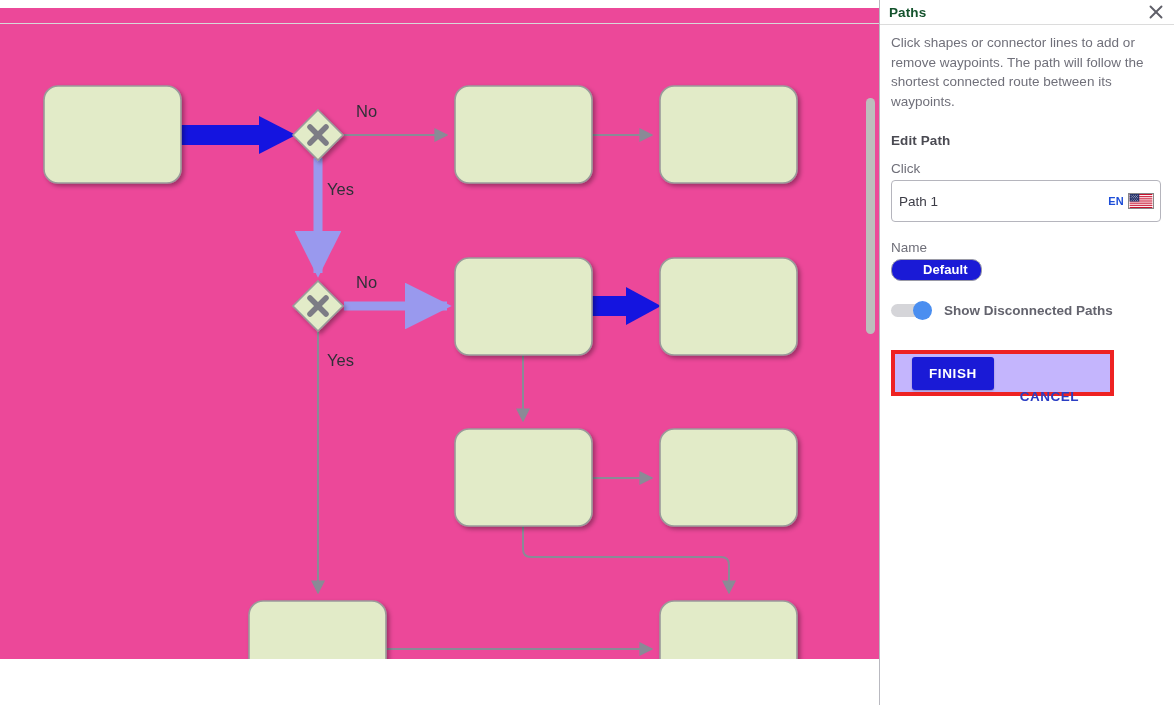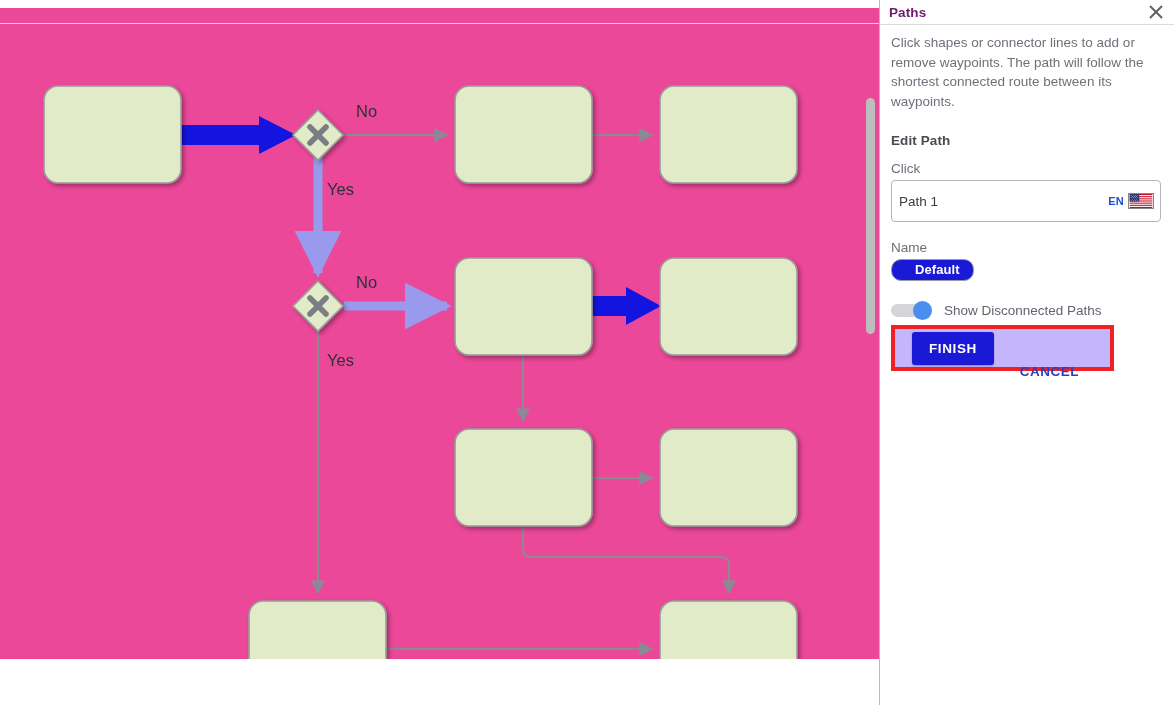--- a/index.html
+++ b/index.html
@@ -76,21 +76,21 @@
     height: 25px;
     border-bottom: 1px solid #dcdcdc;
     display: flex;
     align-items: center;
     padding: 0 9px 0 9px;
     box-sizing: border-box;
   }
   #panel-title {
     font-size: 13.5px;
     font-weight: bold;
-    color: #701a75;
+    color: #14532d;
     flex: 1;
     letter-spacing: .1px;
   }
   #panel-close {
     width: 18px;
     height: 18px;
     display: flex;
     align-items: center;
     justify-content: center;
     cursor: pointer;
@@ -159,32 +159,33 @@
     border: 1px solid #888;
     box-sizing: border-box;
   }
 
   #color-chip {
     display: inline-block;
     background: #1a1ad6;
     color: #ffffff;
     font-size: 13px;
     font-weight: bold;
-    padding: 2px 13px 3px 23px;
+    padding: 2px 13px 3px 31px;
     border-radius: 10px;
     border: 1px solid #9a9aa6;
     margin-bottom: 20px;
     cursor: pointer;
     letter-spacing: .1px;
   }
 
   #toggle-row {
     display: flex;
     align-items: center;
-    margin-bottom: 6px;
+    margin-bottom: 31px;
+    font-weight: bold;
   }
   #toggle {
     position: relative;
     width: 44px;
     height: 18px;
     cursor: pointer;
     margin-right: 9px;
   }
   #toggle-track {
     position: absolute;

